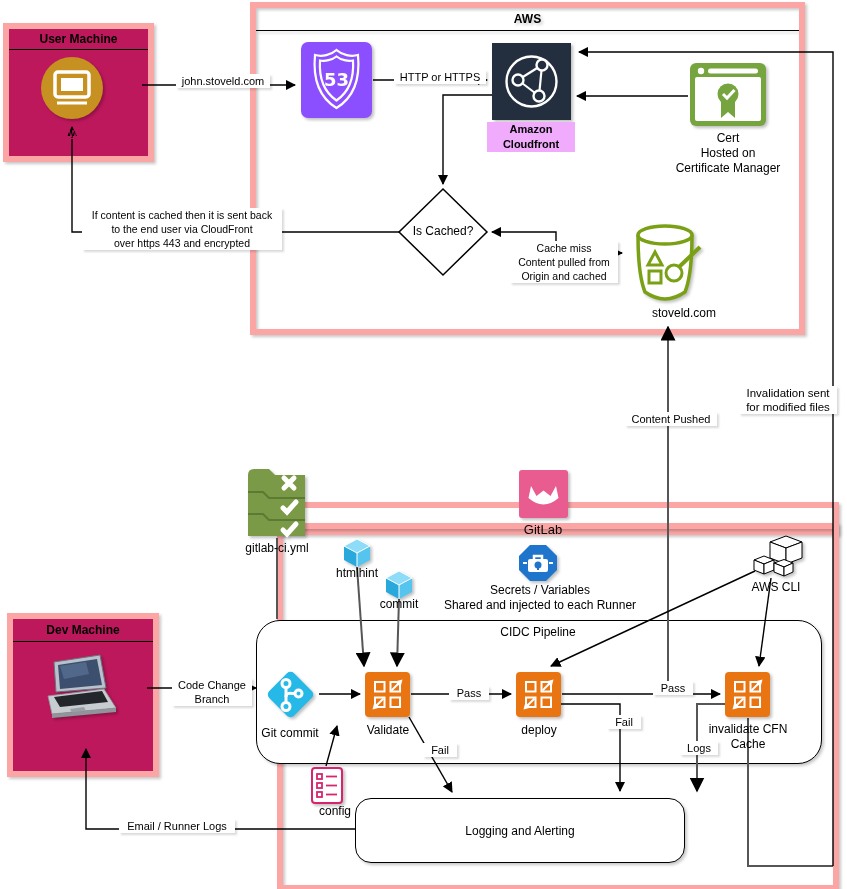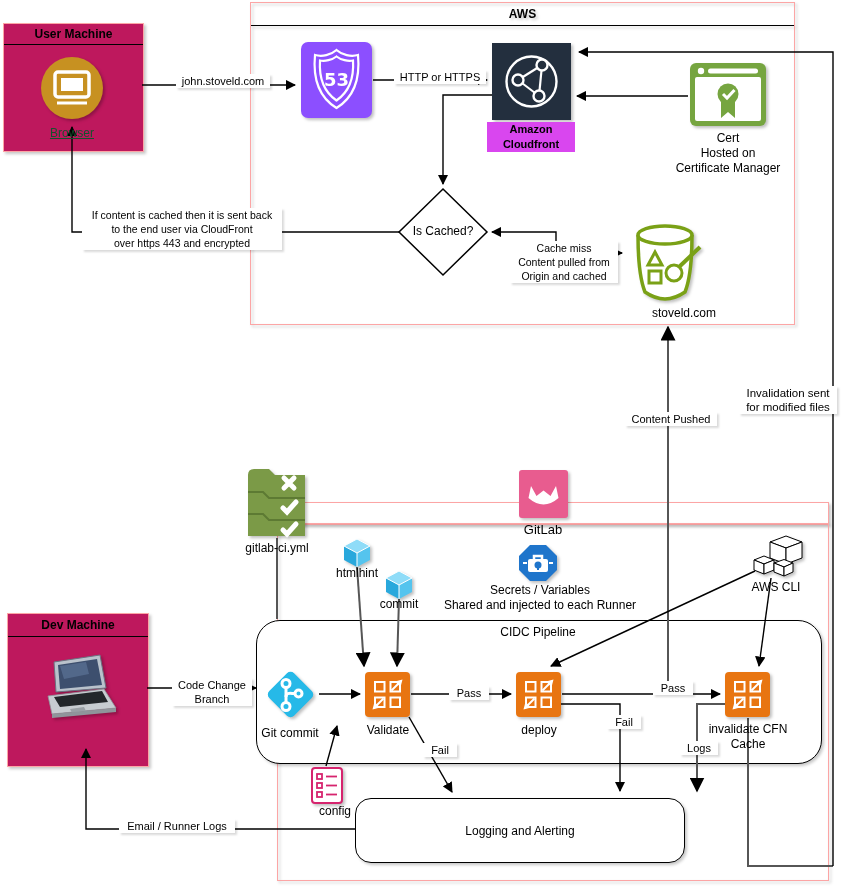--- a/index.html
+++ b/index.html
@@ -1,32 +1,32 @@
 <!DOCTYPE html>
 <html><head>
 <meta charset="utf-8">
 <style>
   html,body{margin:0;padding:0;background:#fff;}
   #canvas{position:relative;width:847px;height:889px;background:#fff;
     font-family:"Liberation Sans","DejaVu Sans",sans-serif;color:#000;overflow:hidden;}
-  .box{position:absolute;border:1px solid #fca5a5;background:transparent;
+  .box{position:absolute;border:6px solid #fca5a5;background:transparent;
     filter:drop-shadow(2px 2px 1.5px rgba(0,0,0,.22));}
   .whitebg{background:#be185d;}
   .hdr{position:absolute;left:0;top:0;width:100%;border-bottom:1px solid #000;
     display:flex;align-items:center;justify-content:center;font-weight:bold;font-size:12px;}
   .rbox{position:absolute;border:1px solid #000;background:#fff;border-radius:24px;
     filter:drop-shadow(2px 2px 1.5px rgba(0,0,0,.22));}
   .nlabel{position:absolute;font-size:12px;line-height:15px;text-align:center;white-space:pre-line;}
   .elabel{position:absolute;font-size:11px;line-height:14px;text-align:center;white-space:pre-line;
     background:#fff;padding:0 2px;box-shadow:2px 2px 2px rgba(0,0,0,.15);}
   .icon{position:absolute;filter:drop-shadow(2px 2px 1.5px rgba(0,0,0,.25));}
   .icon svg{display:block;}
   #wires{position:absolute;left:0;top:0;z-index:5;}
   .z1{z-index:1}.z2{z-index:2}.z3{z-index:3}.z4{z-index:4}.z10{z-index:10}
-  .bluelink{color:#14532d;text-decoration:underline;}
+  .bluelink{color:#be185d;text-decoration:underline;}
   .bold{font-weight:bold;}
 </style>
 </head>
 <body>
 
 <div id="canvas">
 
   <div class="box z1" style="left:277px;top:502px;width:550px;height:21px;background:#fff"></div>
   <div class="box z1" style="left:277px;top:523px;width:550px;height:356px;"></div>
 
@@ -289,21 +289,21 @@
           <line x1="15" y1="9.5" x2="26" y2="9.5"></line>
         <rect x="6" y="16" width="5" height="5"></rect>
           <line x1="15" y1="18.5" x2="26" y2="18.5"></line>
         <rect x="6" y="25" width="5" height="5"></rect>
           <line x1="15" y1="27.5" x2="26" y2="27.5"></line>
       </g>
     </svg>
   </div>
 
   <div class="nlabel z10 bluelink" style="left:24px;top:126px;width:96px;">Browser</div>
-  <div class="nlabel z10 bold" style="left:487px;top:122px;width:88px;font-size:11px;background:#d946ef;">Amazon
+  <div class="nlabel z10 bold" style="left:487px;top:122px;width:88px;font-size:11px;background:#f0abfc;">Amazon
 Cloudfront</div>
   <div class="nlabel z10" style="left:634px;top:131px;width:188px;">Cert
 Hosted on
 Certificate Manager</div>
   <div class="nlabel z10" style="left:399px;top:224px;width:88px;">Is Cached?</div>
   <div class="nlabel z10" style="left:646px;top:306px;width:76px;background:#fff;">stoveld.com</div>
   <div class="nlabel z10" style="left:234px;top:541px;width:86px;">gitlab-ci.yml</div>
   <div class="nlabel z10" style="left:514px;top:522px;width:58px;font-size:13px;">GitLab</div>
   <div class="nlabel z10" style="left:328px;top:566px;width:58px;">htmlhint</div>
   <div class="nlabel z10" style="left:377px;top:597px;width:44px;">commit</div>

